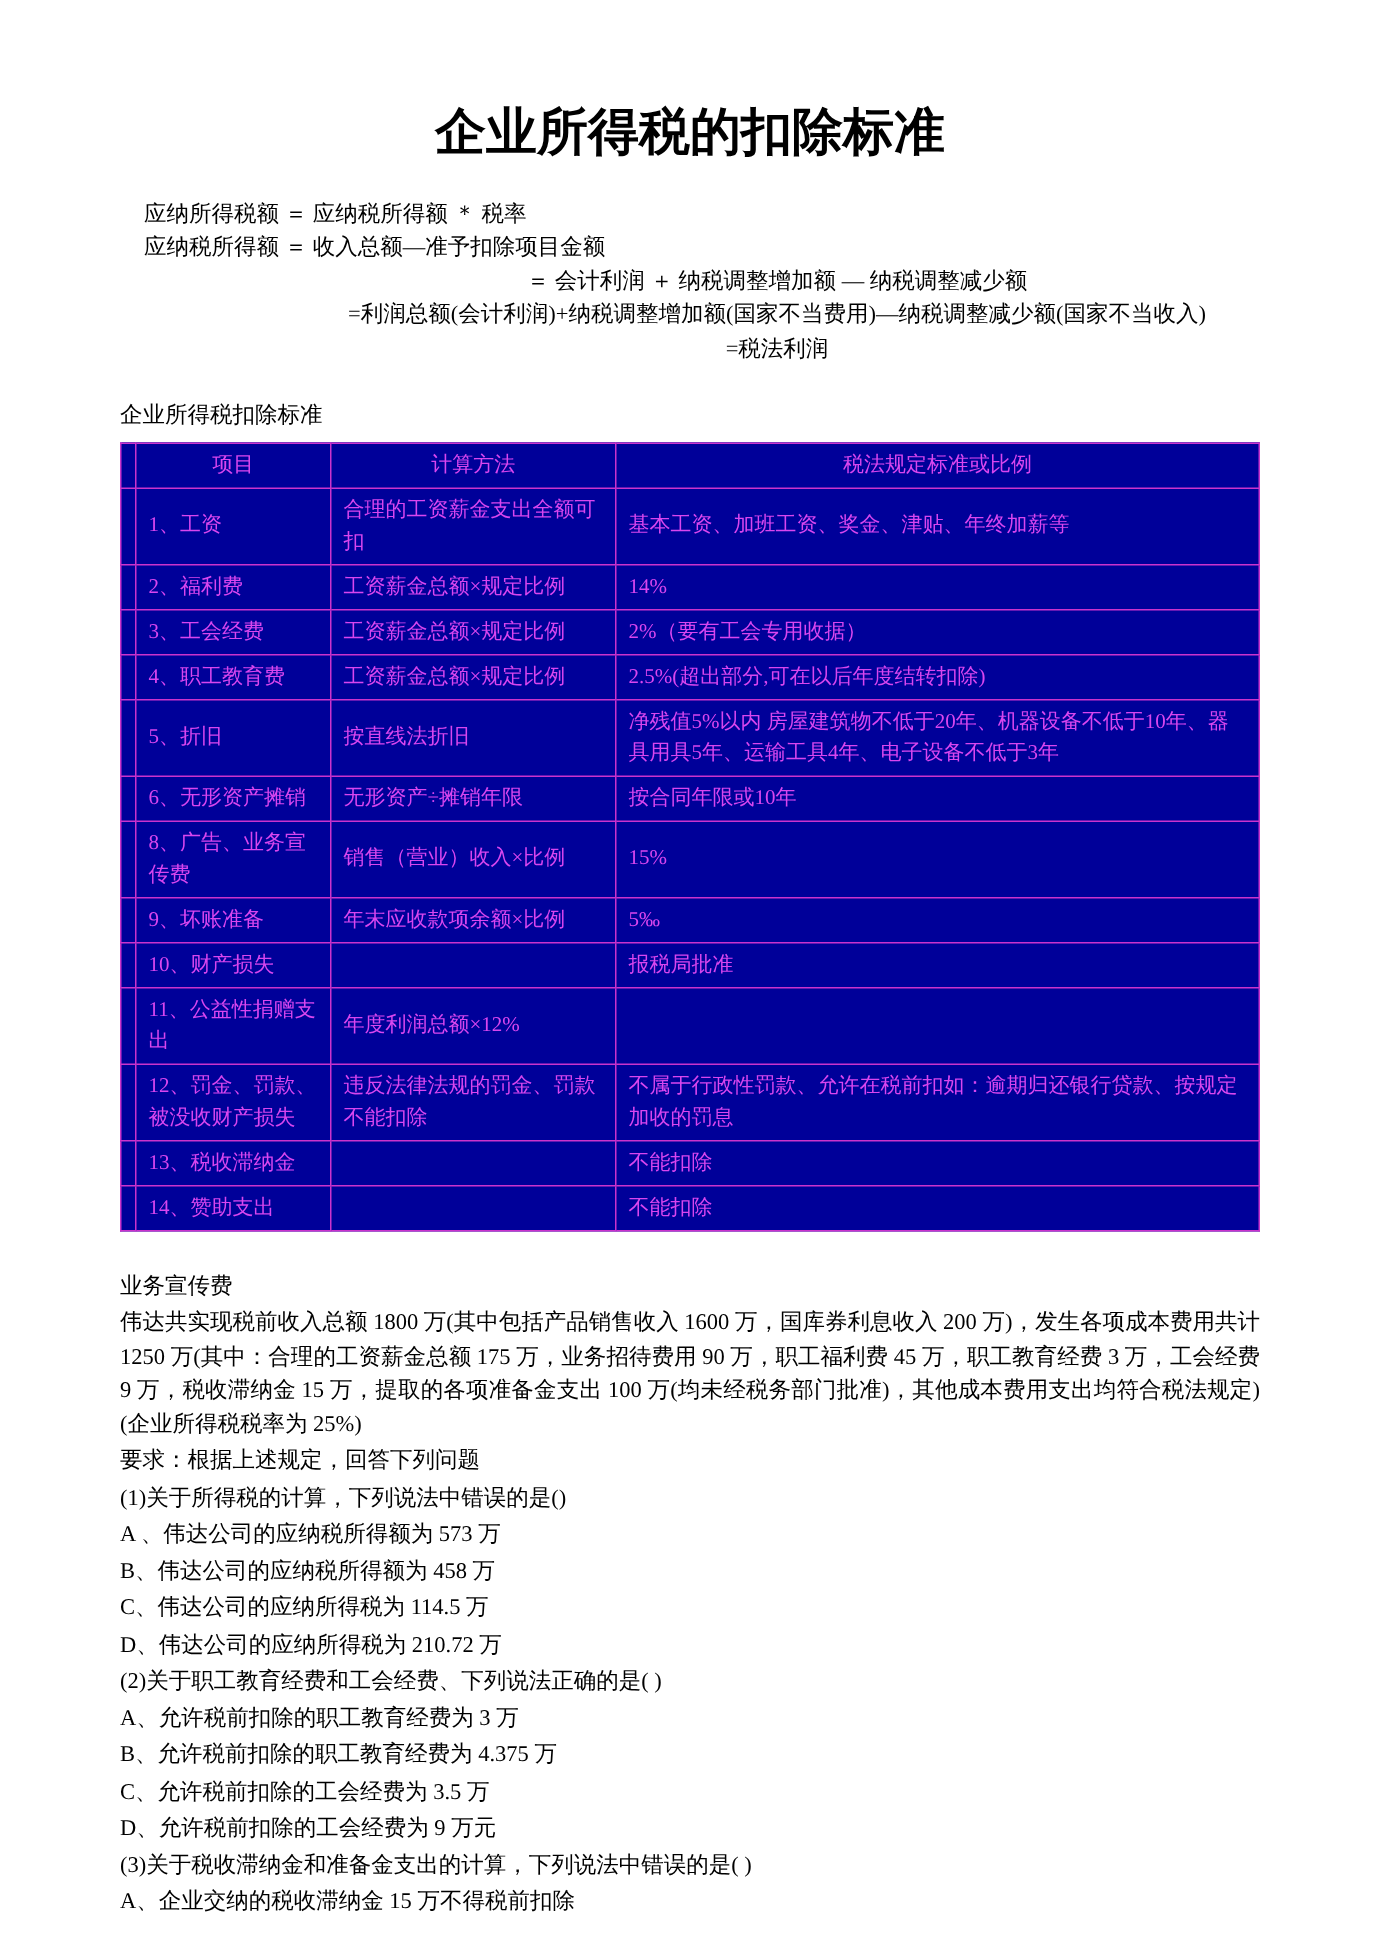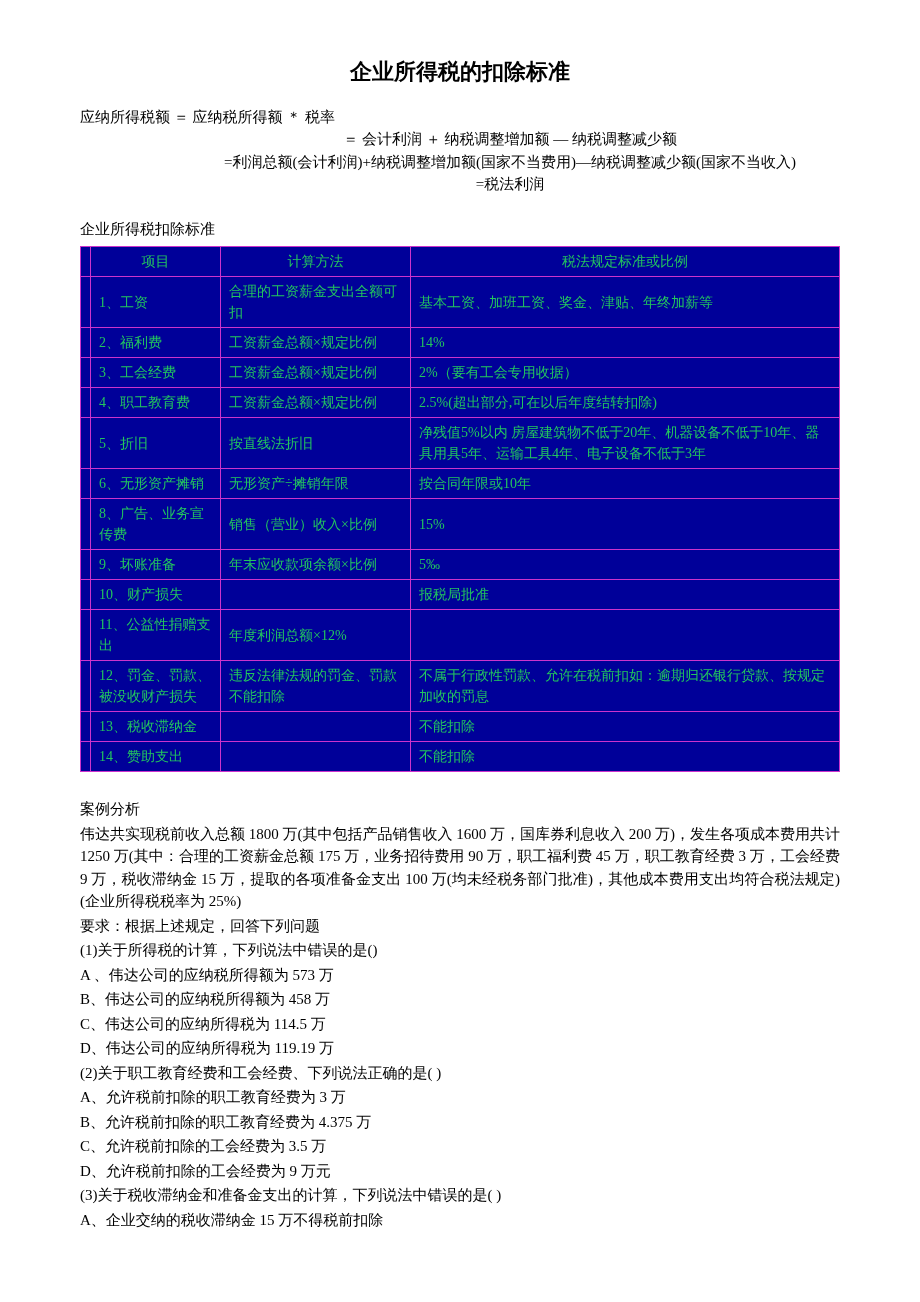--- a/index.html
+++ b/index.html
@@ -8,36 +8,36 @@
       font-size: 15px;
       color: #000;
       background: #fff;
       margin: 0;
       padding: 40px 80px;
       width: 920px;
       line-height: 1.5;
     }
     .title {
       text-align: center;
-      font-size: 22px;
+      font-size: 34px;
       margin-bottom: 18px;
       font-family: "SimSun", serif;
     }
     .formula-block {
-      margin-left: 0;
+      margin-left: 16px;
       font-size: 15px;
     }
     .formula-line { margin: 0; }
     .indent1 { padding-left: 100px; text-align: center; }
     .section-label { margin-top: 22px; margin-bottom: 6px; }
     table.ded {
       border-collapse: collapse;
       width: 100%;
       background: #000099;
-      color: #22c55e;
+      color: #d946ef;
       font-size: 14px;
     }
     table.ded th, table.ded td {
       border: 1px solid #cc33cc;
       padding: 4px 8px;
       vertical-align: middle;
     }
     table.ded .lead-col {
       width: 10px;
       padding: 0;
@@ -54,20 +54,21 @@
     .case-block p { margin: 0 0 2px 0; }
     .case-text { text-align: justify; }
   </style>
 </head>
 <body>
 
 <h1 class="title">企业所得税的扣除标准</h1>
 
 <div class="formula-block">
   <p class="formula-line">应纳所得税额 ＝ 应纳税所得额 ＊ 税率</p>
+  <p class="formula-line">应纳税所得额 ＝ 收入总额—准予扣除项目金额</p>
   <p class="formula-line indent1">＝ 会计利润 ＋ 纳税调整增加额 — 纳税调整减少额</p>
   <p class="formula-line indent1">=利润总额(会计利润)+纳税调整增加额(国家不当费用)—纳税调整减少额(国家不当收入)</p>
   <p class="formula-line indent1">=税法利润</p>
 </div>
 
 <p class="section-label">企业所得税扣除标准</p>
 
 <table class="ded">
   <thead>
     <tr>
@@ -153,28 +154,28 @@
       <tr>
         <td class="lead-col"></td>
         <td class="item">14、赞助支出</td>
         <td class="method"></td>
         <td>不能扣除</td>
       </tr>
     </tbody>
 </table>
 
 <div class="case-block">
-  <p>案例分析</p>
+  <p>业务宣传费</p>
   <p class="case-text">伟达共实现税前收入总额 1800 万(其中包括产品销售收入 1600 万，国库券利息收入 200 万)，发生各项成本费用共计 1250 万(其中：合理的工资薪金总额 175 万，业务招待费用 90 万，职工福利费 45 万，职工教育经费 3 万，工会经费 9 万，税收滞纳金 15 万，提取的各项准备金支出 100 万(均未经税务部门批准)，其他成本费用支出均符合税法规定)(企业所得税税率为 25%)</p>
   <p>要求：根据上述规定，回答下列问题</p>
   <p>(1)关于所得税的计算，下列说法中错误的是()</p>
   <p>A 、伟达公司的应纳税所得额为 573 万</p>
   <p>B、伟达公司的应纳税所得额为 458 万</p>
   <p>C、伟达公司的应纳所得税为 114.5 万</p>
-  <p>D、伟达公司的应纳所得税为 119.19 万</p>
+  <p>D、伟达公司的应纳所得税为 210.72 万</p>
   <p>(2)关于职工教育经费和工会经费、下列说法正确的是(    )</p>
   <p>A、允许税前扣除的职工教育经费为 3 万</p>
   <p>B、允许税前扣除的职工教育经费为 4.375 万</p>
   <p>C、允许税前扣除的工会经费为 3.5 万</p>
   <p>D、允许税前扣除的工会经费为 9 万元</p>
   <p>(3)关于税收滞纳金和准备金支出的计算，下列说法中错误的是(    )</p>
   <p>A、企业交纳的税收滞纳金 15 万不得税前扣除</p>
 </div>
 
 </body></html>

